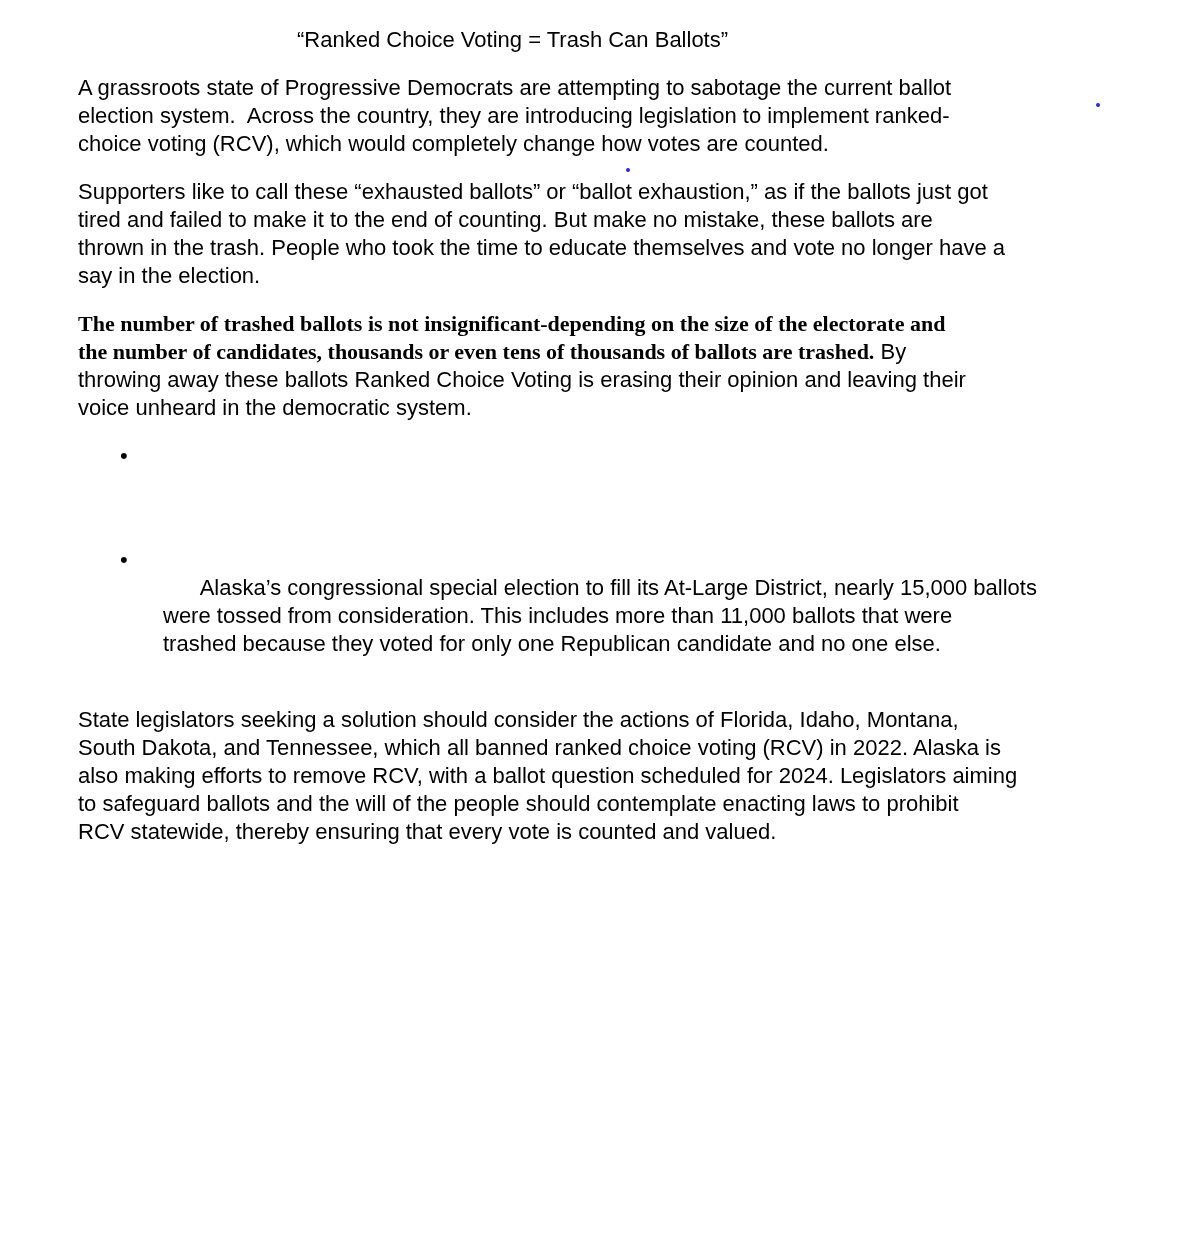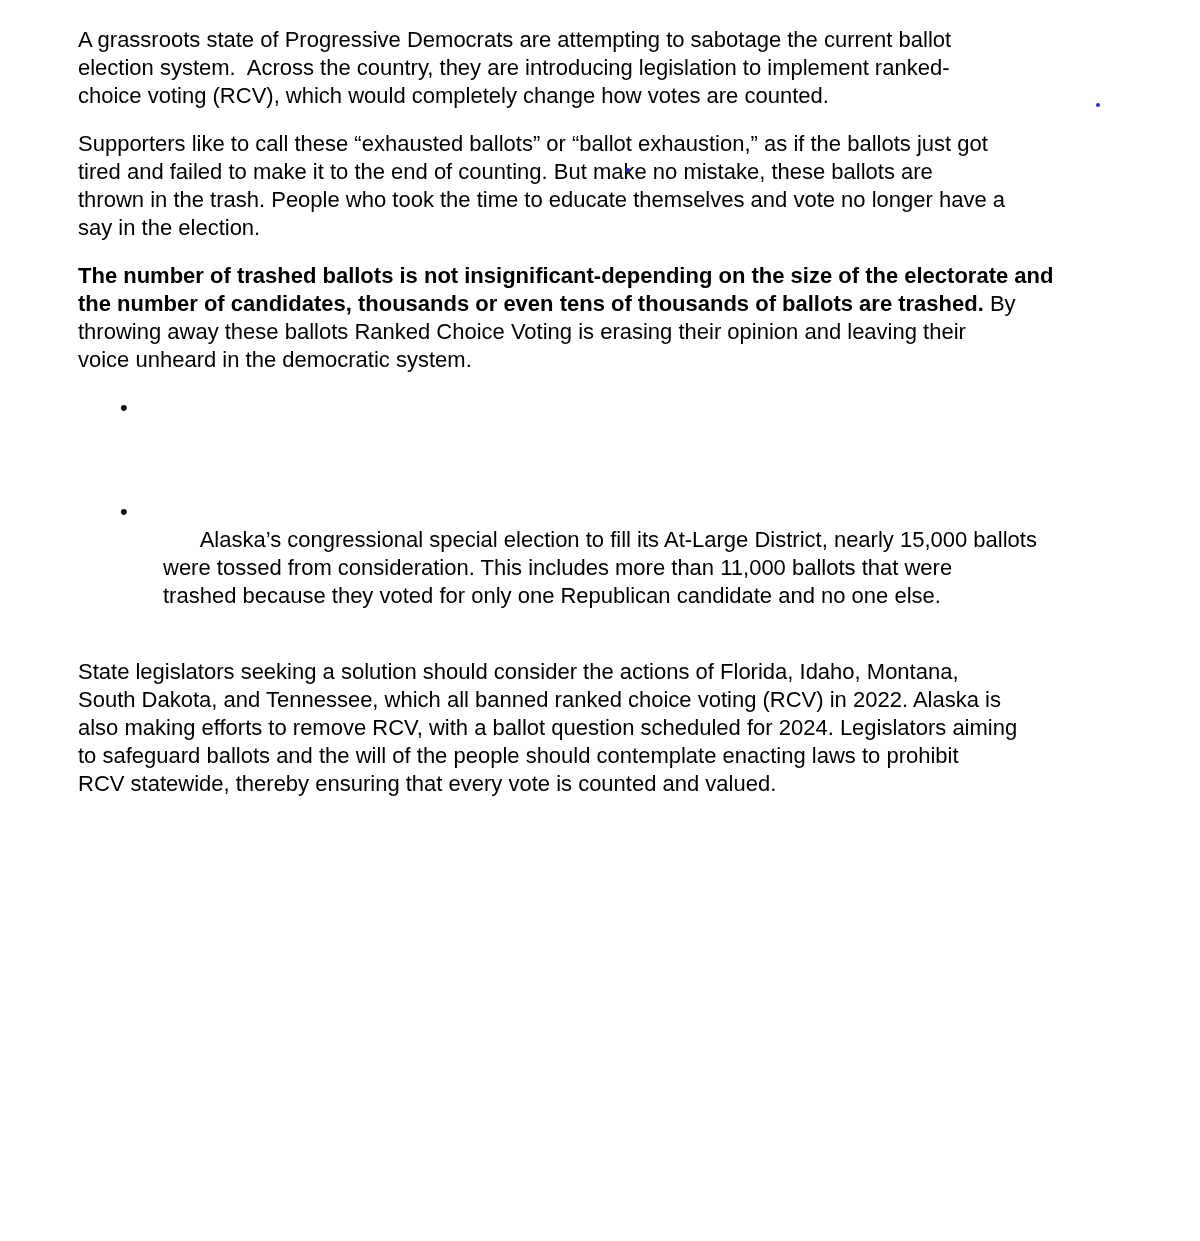--- a/index.html
+++ b/index.html
@@ -27,20 +27,21 @@
     margin: 0 0 20px 0;
     text-indent: 219px;
     white-space: pre-wrap;
   }
   .para {
     margin: 0 0 20px 0;
     white-space: pre-wrap;
   }
   .bold-run {
     font-weight: 700;
+    font-family: Liberation Serif, serif;
   }
   .bullet-item {
     position: relative;
     margin: 0 0 20px 0;
     padding-left: 85px;
     text-indent: -22px;
     white-space: pre-wrap;
   }
   .bullet-marker {
     position: absolute;
@@ -55,20 +56,21 @@
     border-radius: 50%;
   }
   .stray-dot-a { left: 1096px; top: 103px; }
   .stray-dot-b { left: 626px;  top: 168px; }
 </style>
 </head>
 <body style="background: rgb(255, 255, 255); color: rgb(0, 0, 0);">
 
 <div class="page">
 
+  <div class="doc-title">“Ranked Choice Voting = Trash Can Ballots”</div>
 
   <p class="para">A grassroots state of Progressive Democrats are attempting to sabotage the current ballot
 election system.  Across the country, they are introducing legislation to implement ranked-
 choice voting (RCV), which would completely change how votes are counted.</p>
 
 
   <p class="para">Supporters like to call these “exhausted ballots” or “ballot exhaustion,” as if the ballots just got
 tired and failed to make it to the end of counting. But make no mistake, these ballots are
 thrown in the trash. People who took the time to educate themselves and vote no longer have a
 say in the election.</p>

